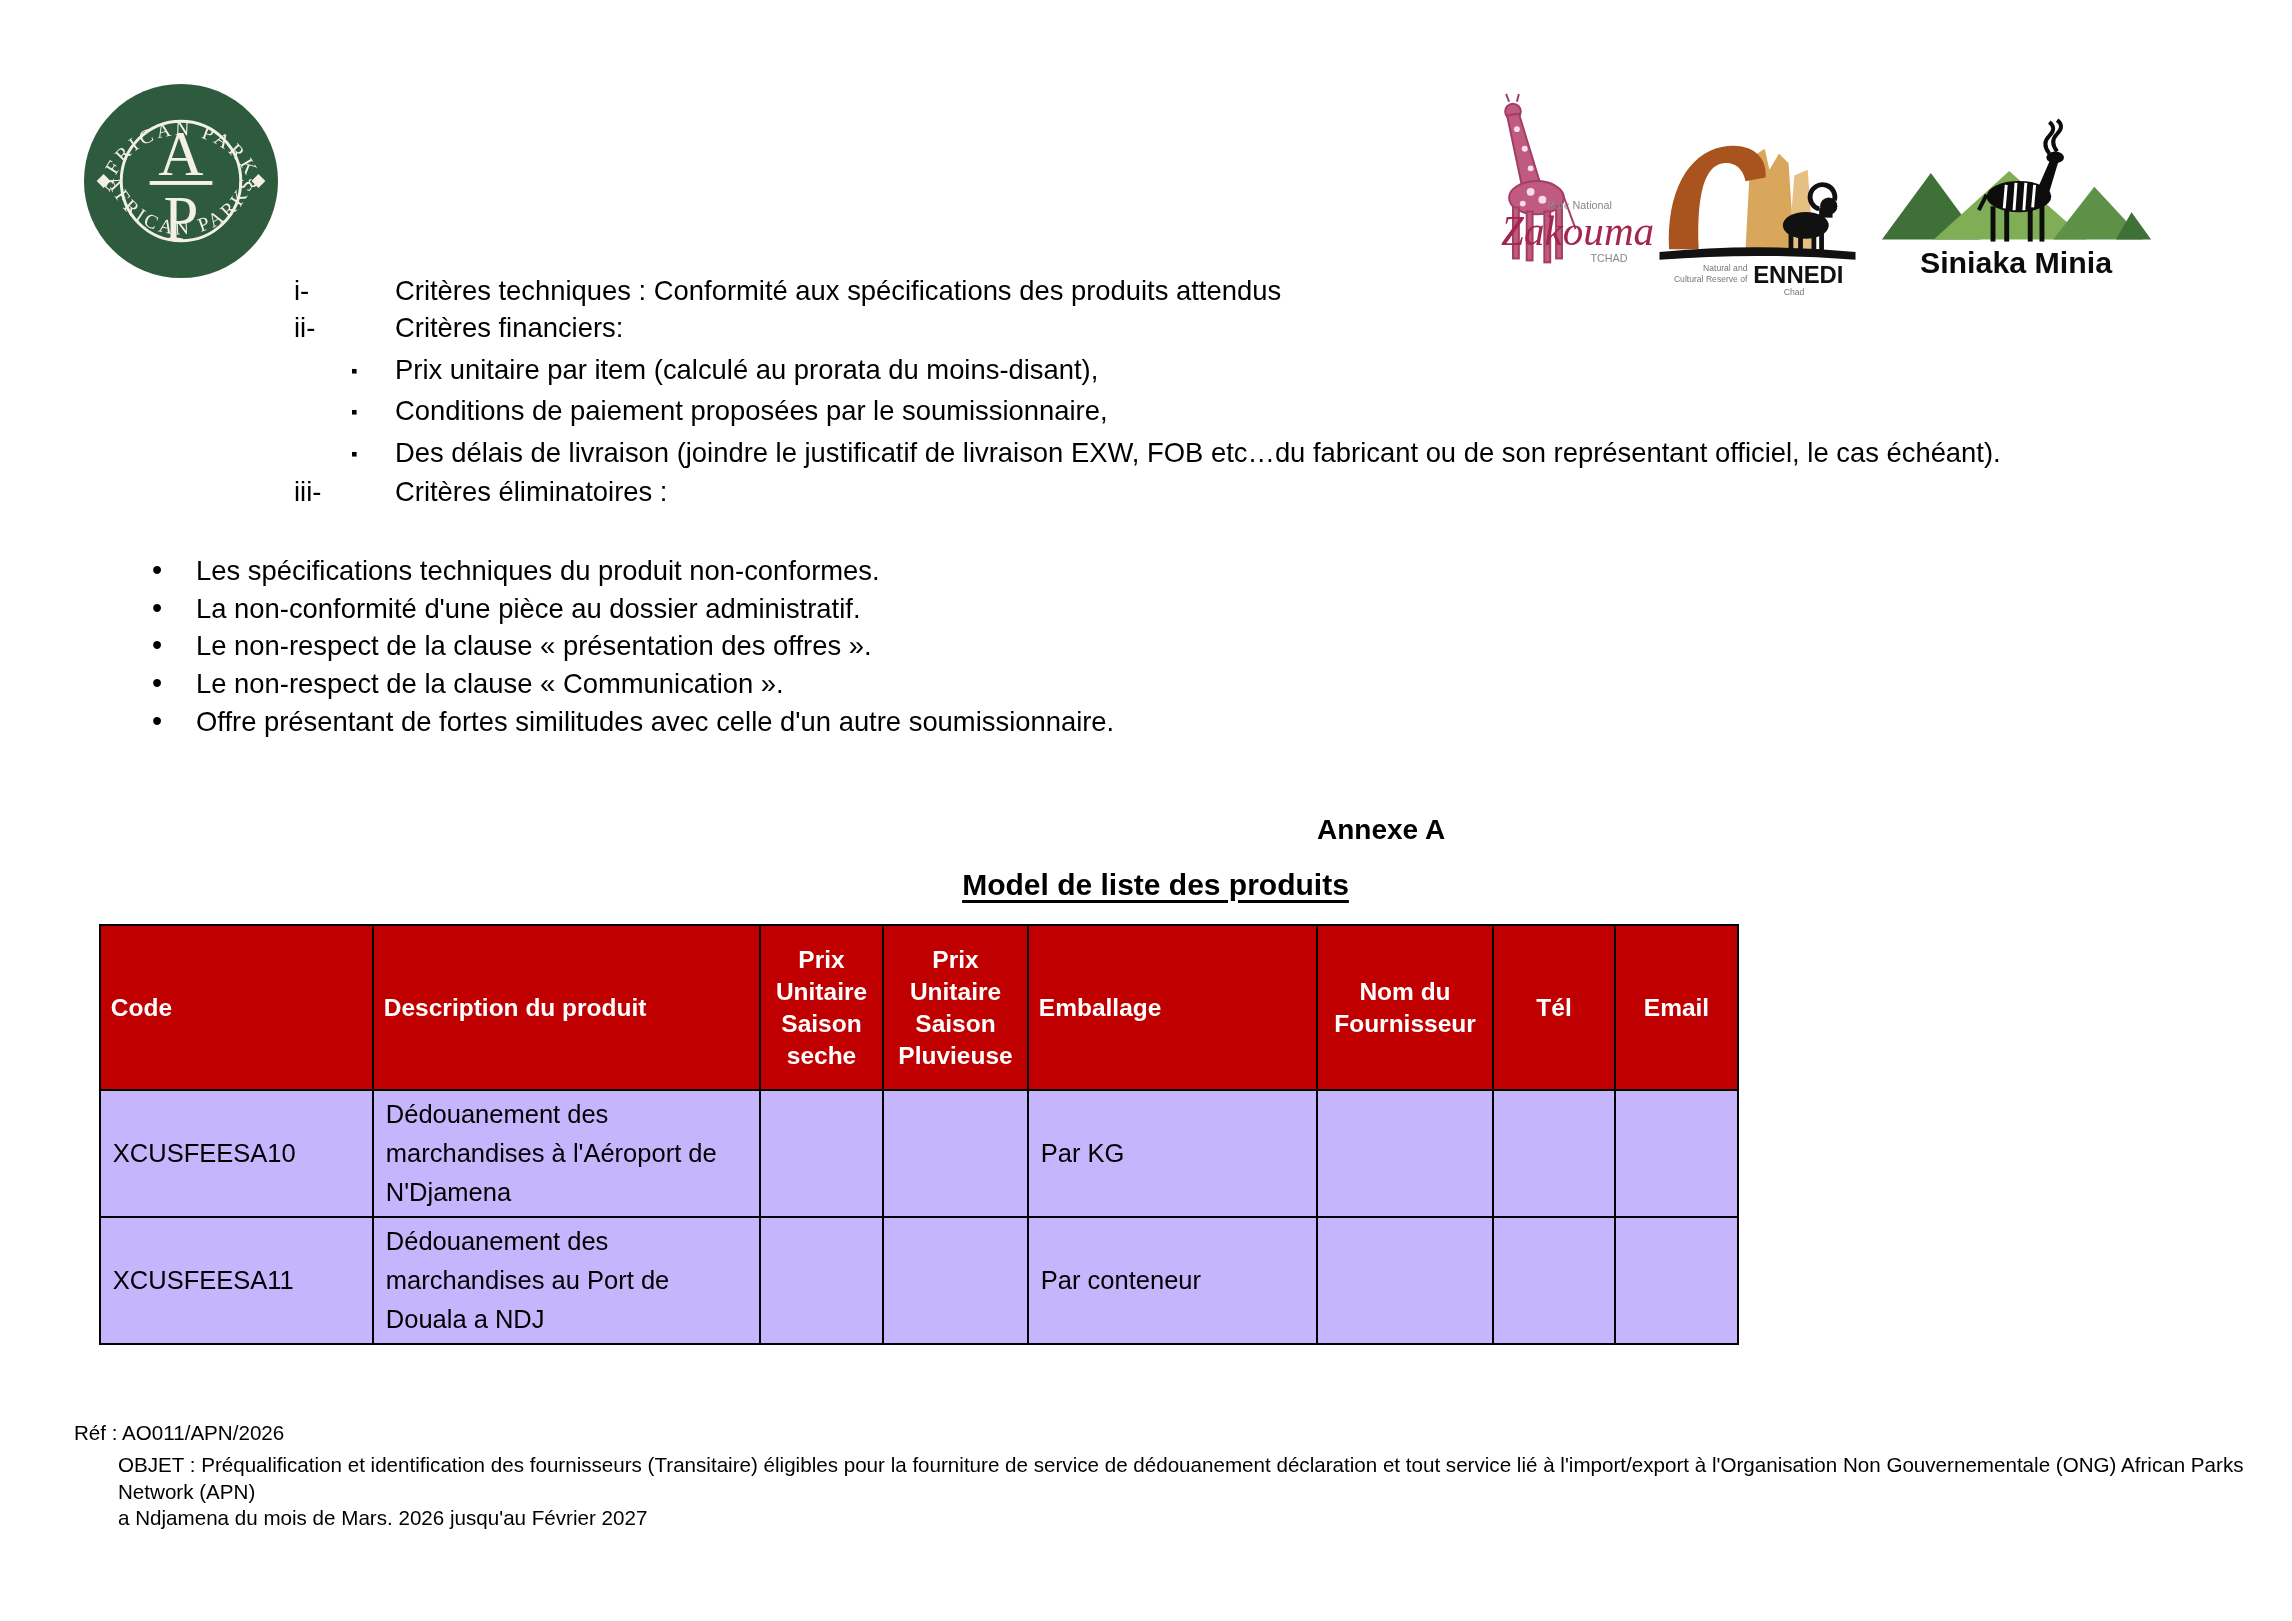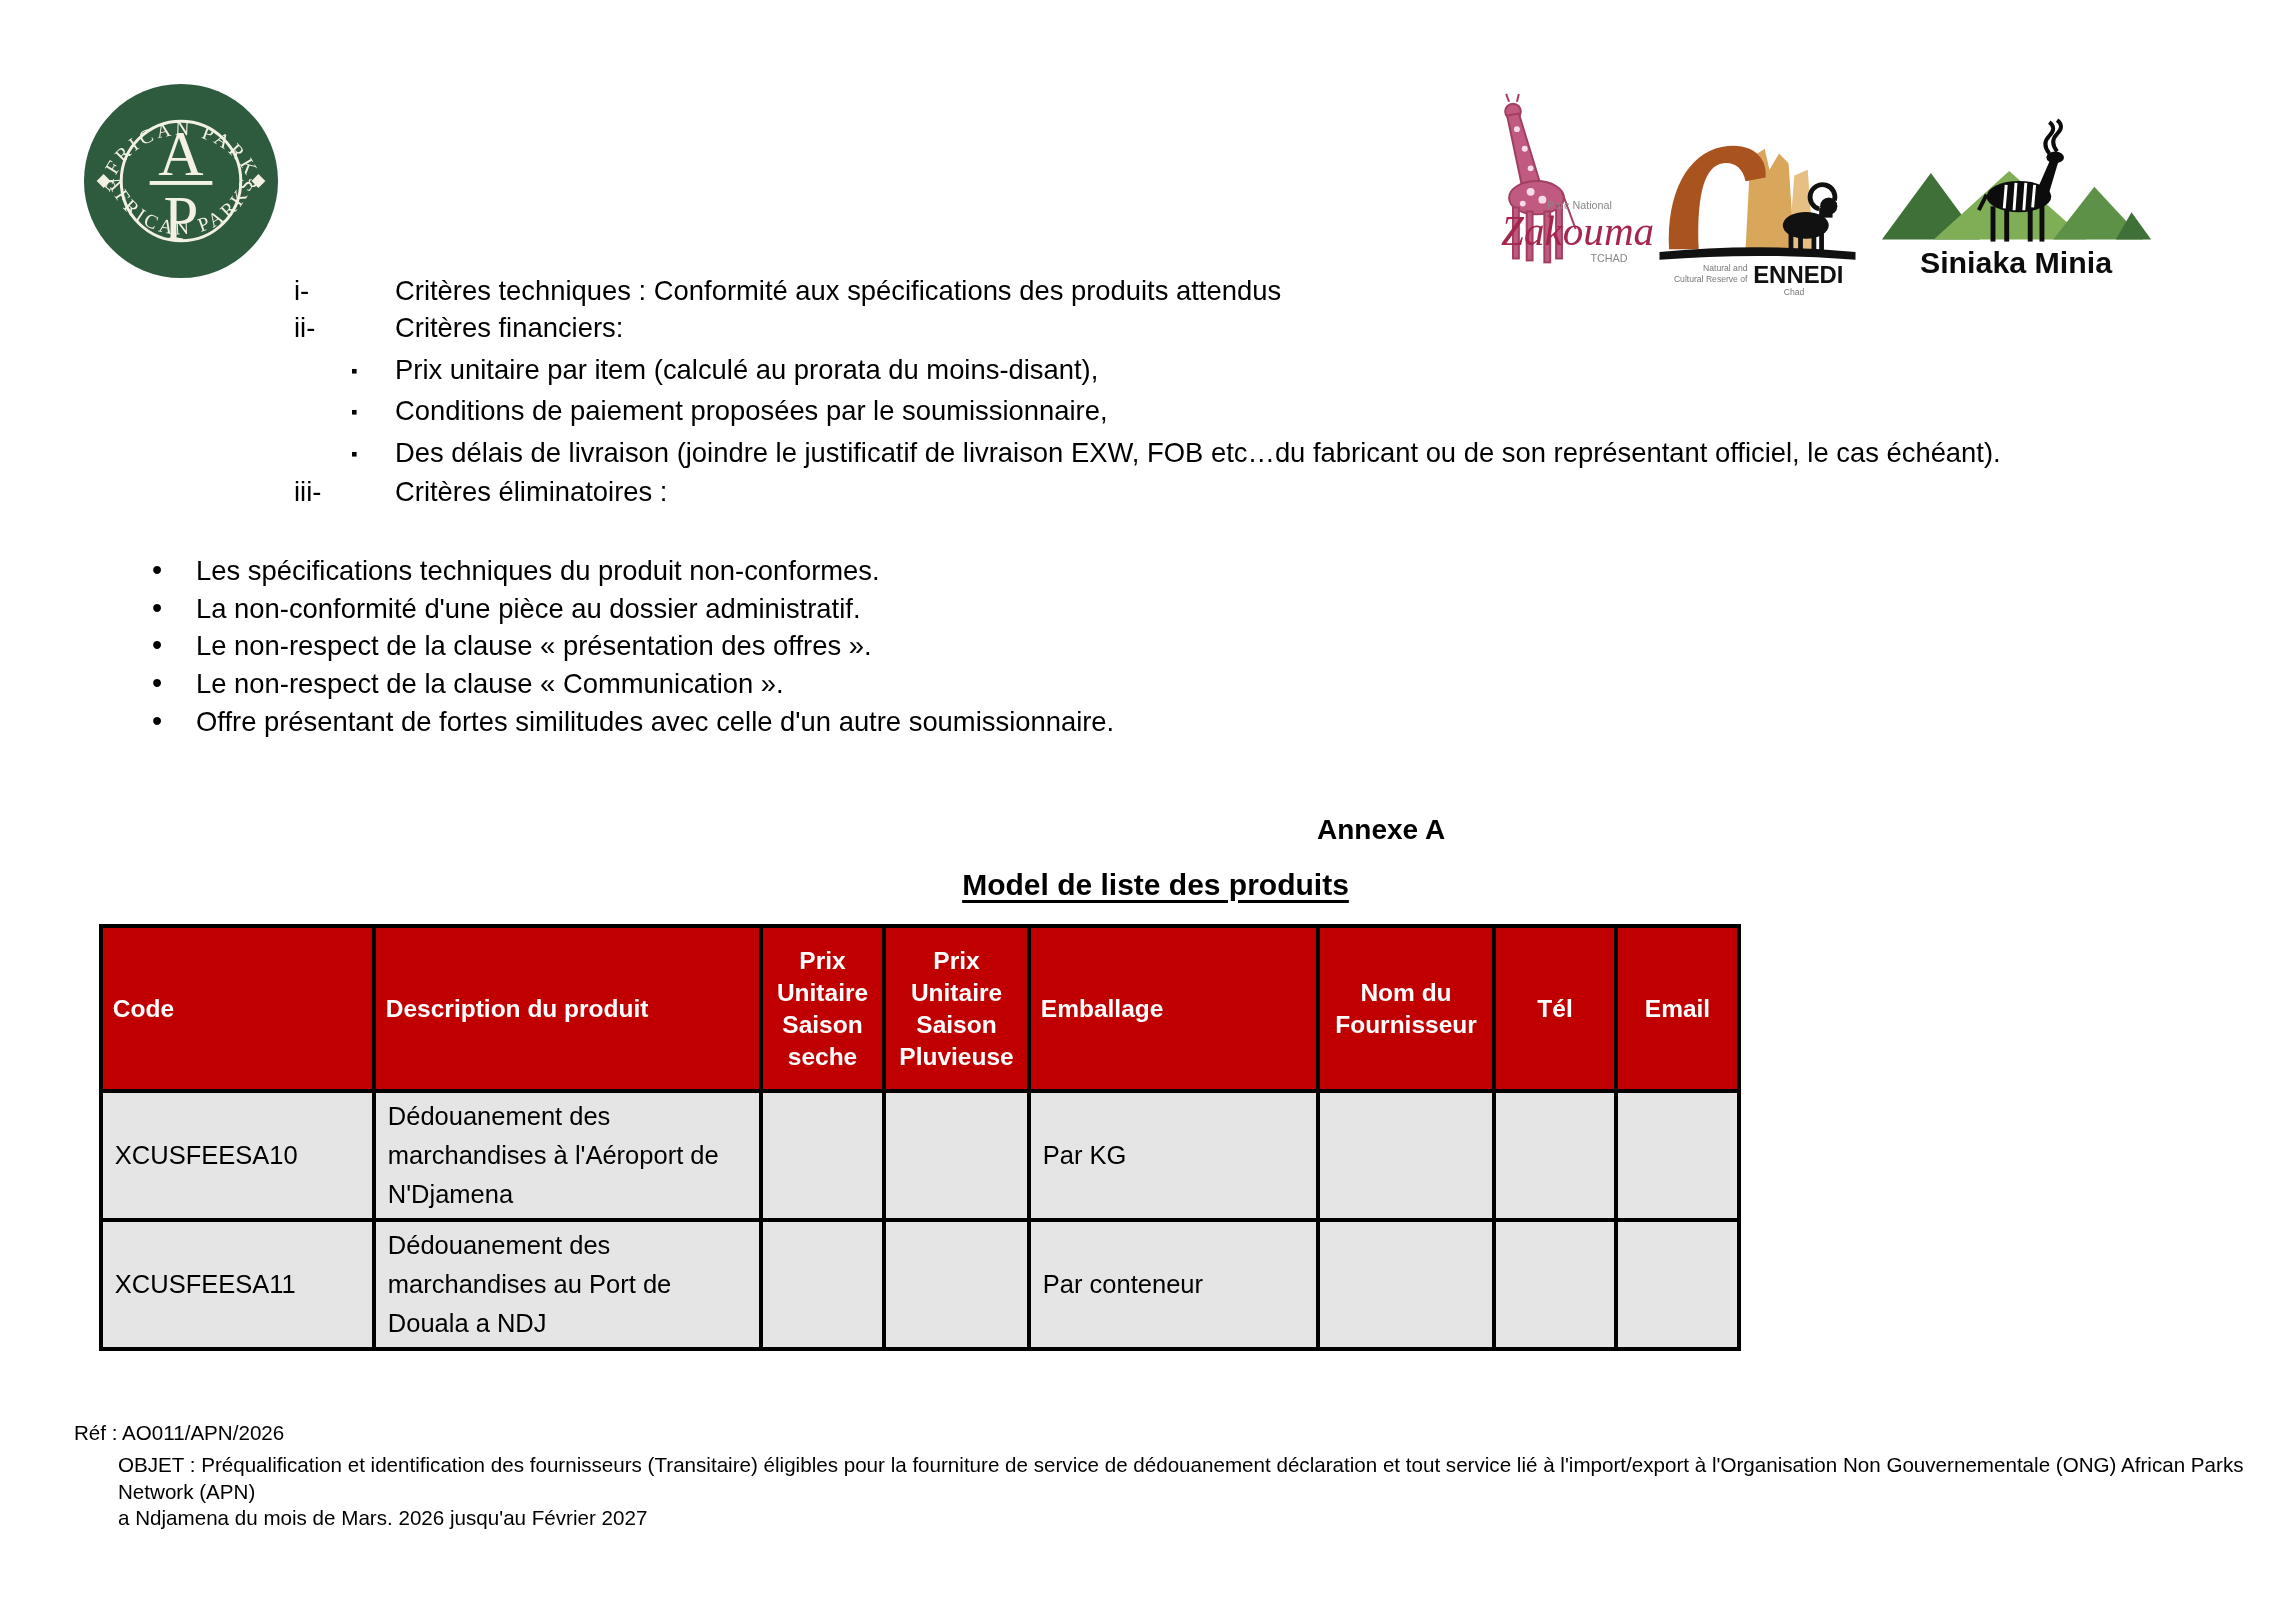--- a/index.html
+++ b/index.html
@@ -40,31 +40,31 @@
     position:absolute; left:0; top:868px; width:2311px; text-align:center;
     font-size:30px; font-weight:bold; text-decoration:underline;
     text-decoration-thickness:2.9px; text-underline-offset:4.9px;
   }
 
   
   table.products {
     position:absolute; left:99px; top:924px; width:1639px;
     border-collapse:collapse; table-layout:fixed;
   }
-  table.products th, table.products td { border:4px solid #000000; }
+  table.products th, table.products td { border:2px solid #000000; }
   table.products thead tr { height:165px; }
   table.products th {
     background:#c00000; color:#ffffff; font-size:24.5px; font-weight:bold;
     line-height:32px; padding:3.9px 9.8px; vertical-align:middle;
   }
   th.al { text-align:left; padding-left:15.7px;margin-left:24px; }
   th.ac { text-align:center; }
   table.products tbody tr { height:123px; }
   table.products td {
-    font-size:25.5px; vertical-align:middle; padding:3.9px 11.8px; background:#e5e5e5;
+    font-size:25.5px; vertical-align:middle; padding:3.9px 11.8px; background:#c4b5fd;
   }
   td.desc { white-space:pre-line; line-height:39px; }
 
   
   .footer-ref { position:absolute; left:74px; top:1421px; font-size:20.6px; }
   .footer-objet { position:absolute; left:74px; top:1452px; font-size:20.6px; line-height:26.5px;margin-left:44px; }
 </style>
 </head>
 <body>
 

